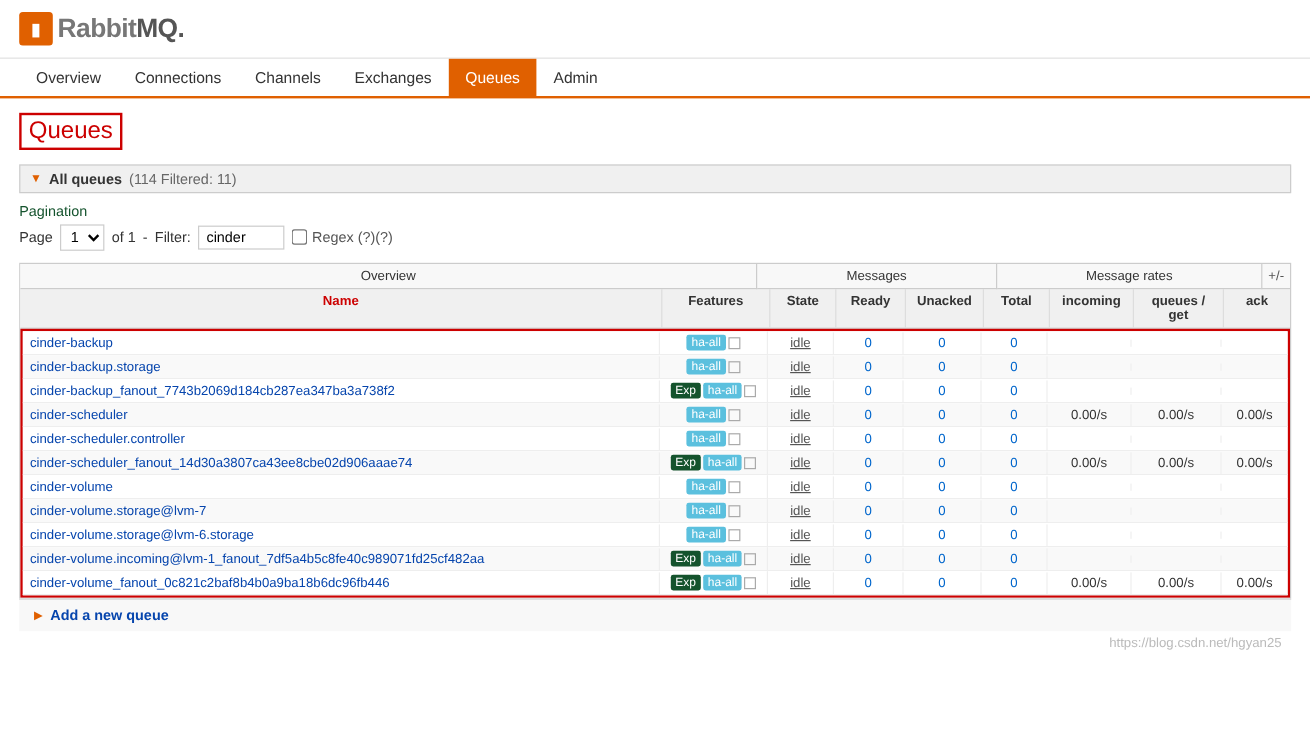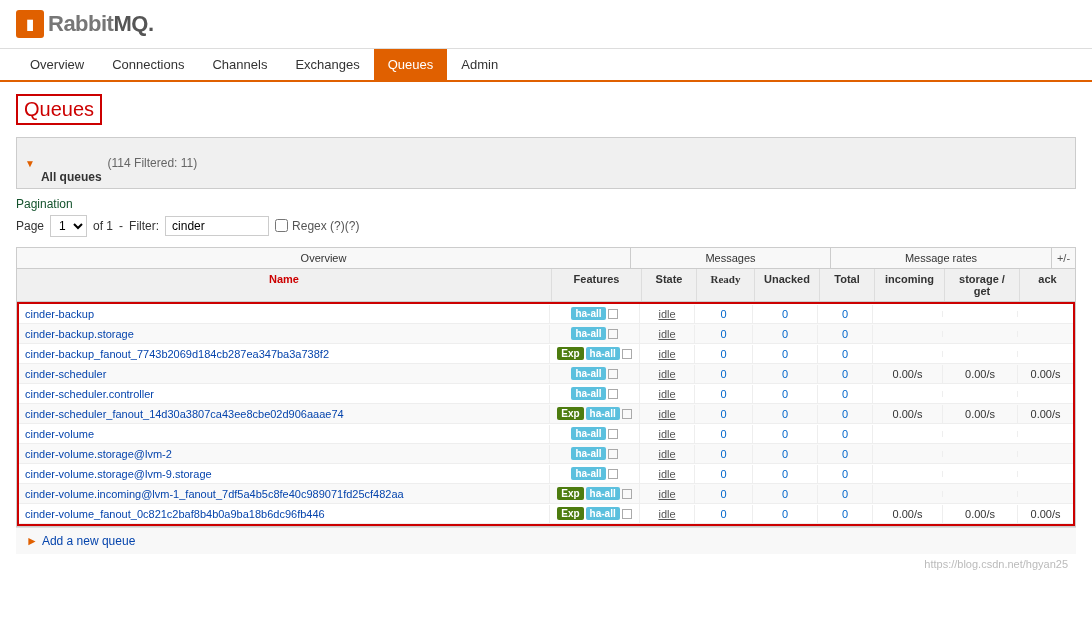--- a/index.html
+++ b/index.html
@@ -17,48 +17,48 @@
     .nav-item { padding: 8px 14px; cursor: pointer; color: #333; text-decoration: none; font-size: 13px; }
     .nav-item.active { background: #e06000; color: #fff; }
     
     
     .page-content { padding: 12px 16px; }
     
     .page-title { font-size: 20px; color: #c00; border: 2px solid #c00; display: inline-block; padding: 2px 6px; margin-bottom: 12px; font-weight: normal; }
     
     .section-header { background: #f0f0f0; border: 1px solid #ccc; padding: 4px 8px; margin-bottom: 8px; display: flex; align-items: center; gap: 6px; cursor: pointer; font-size: 12px; width: 100%; }
     .section-header .arrow { color: #e06000; font-size: 10px; }
-    .section-label { font-weight: bold; margin-top: 28px; }
+    .section-label { font-weight: bold; }
     .section-count { color: #666; }
     
     
     .pagination-section { margin-bottom: 10px; }
     .pagination-label { color: #14532d; margin-bottom: 4px; font-size: 12px; }
     .pagination-controls { display: flex; align-items: center; gap: 6px; margin-top: 4px; }
     .pagination-controls label { font-size: 12px; }
     .page-select { border: 1px solid #ccc; padding: 2px 4px; font-size: 12px; background: #fff; }
-    .filter-input { border: 1px solid #ccc; padding: 2px 6px; font-size: 12px; width: 104px; }
+    .filter-input { border: 1px solid #ccc; padding: 2px 6px; font-size: 12px; width: 72px; }
     .regex-label { display: flex; align-items: flex-start; gap: 4px; font-size: 12px; color: #555; }
     .regex-label input { margin: 0; }
     
     
     .table-wrapper { border: 1px solid #ccc; margin-top: 6px; }
     
     .table-header-row { display: flex; background: #f8f8f8; }
     .th-overview { flex: 1; text-align: center; padding: 4px; border-right: 1px solid #ccc; font-size: 11px; border-bottom: 1px solid #ccc; }
     .th-messages { width: 200px; text-align: center; padding: 4px; border-right: 1px solid #ccc; font-size: 11px; border-bottom: 1px solid #ccc; }
     .th-msgrates { width: 220px; text-align: center; padding: 4px; font-size: 11px; border-bottom: 1px solid #ccc; }
     .th-plusminus { width: 24px; text-align: center; padding: 4px; border-left: 1px solid #ccc; font-size: 11px; border-bottom: 1px solid #ccc; color: #555; cursor: pointer; }
     
     .col-headers { display: flex; background: #f0f0f0; border-bottom: 1px solid #ccc; }
     .ch { padding: 4px 6px; font-size: 11px; font-weight: bold; border-right: 1px solid #ddd; text-align: center; }
     .ch-name { flex: 1; color: #c00; text-align: center; }
     .ch-features { width: 90px; }
     .ch-state { width: 55px; }
-    .ch-ready { width: 58px; font-family: Liberation Serif, serif; }
+    .ch-ready { width: 58px; }
     .ch-unacked { width: 65px; }
     .ch-total { width: 55px; }
     .ch-incoming { width: 70px; }
     .ch-deliver { width: 75px; }
     .ch-ack { width: 55px; border-right: none; }
     
     
     .data-row { display: flex; align-items: center; border-bottom: 1px solid #eee; }
     .data-row:nth-child(even) { background: #f9f9f9; }
     .data-row:nth-child(odd) { background: #fff; }
@@ -69,29 +69,29 @@
     .dc-features { width: 90px; display: flex; gap: 2px; justify-content: center; align-items: center; }
     .dc-state { width: 55px; color: #555; text-decoration: underline; }
     .dc-ready { width: 58px; color: #0066cc; }
     .dc-unacked { width: 65px; color: #0066cc; }
     .dc-total { width: 55px; color: #0066cc; }
     .dc-incoming { width: 70px; }
     .dc-deliver { width: 75px; }
     .dc-ack { width: 55px; border-right: none; }
     
     
-    .tag { display: inline-block; padding: 1px 4px; border-radius: 2px; font-size: 10px; font-weight: bold; }
-    .tag-exp { background: #4d7c0f; color: white; }
+    .tag { display: inline-block; padding: 1px 4px; border-radius: 2px; font-size: 10px; font-weight: normal; }
+    .tag-exp { background: #14532d; color: white; }
     .tag-haall { background: #5bc0de; color: white; }
     .tag-idle-sq { width: 10px; height: 10px; border: 1px solid #aaa; display: inline-block; vertical-align: middle; }
     
     
     .footer-row { padding: 6px 10px; background: #f8f8f8; border-top: 1px solid #ddd; display: flex; align-items: center; gap: 4px; cursor: pointer; }
     .footer-row .arrow { color: #e06000; }
-    .add-queue-link { color: #0645ad; font-size: 12px; }
+    .add-queue-link { color: #0645ad; font-size: 12px; font-weight: bold; }
     
     
     .watermark { text-align: right; padding: 4px 8px; color: #bbb; font-size: 11px; }
 
     
     .data-table-container { border: 2px solid #c00; }
   </style>
 </head>
 <body>
 
@@ -154,21 +154,21 @@
     </div>
 
     <div class="col-headers">
       <div class="ch ch-name">Name</div>
       <div class="ch ch-features">Features</div>
       <div class="ch ch-state">State</div>
       <div class="ch ch-ready">Ready</div>
       <div class="ch ch-unacked">Unacked</div>
       <div class="ch ch-total">Total</div>
       <div class="ch ch-incoming">incoming</div>
-      <div class="ch ch-deliver">storage / get</div>
+      <div class="ch ch-deliver">queues / get</div>
       <div class="ch ch-ack">ack</div>
     </div>
 
     <div class="data-table-container" id="data-rows">
     <div class="data-row">
       <div class="dc dc-name"><a href="#">cinder-backup</a></div>
       <div class="dc dc-features">
             <span class="tag tag-haall">ha-all</span>
             <span class="tag-idle-sq"></span>
           </div>
@@ -260,35 +260,35 @@
           </div>
       <div class="dc dc-state">idle</div>
       <div class="dc dc-ready">0</div>
       <div class="dc dc-unacked">0</div>
       <div class="dc dc-total">0</div>
       <div class="dc dc-incoming"></div>
       <div class="dc dc-deliver"></div>
       <div class="dc dc-ack"></div>
     </div>
         <div class="data-row">
-      <div class="dc dc-name"><a href="#">cinder-volume.storage@lvm-2</a></div>
-      <div class="dc dc-features">
-            <span class="tag tag-haall">ha-all</span>
-            <span class="tag-idle-sq"></span>
-          </div>
-      <div class="dc dc-state">idle</div>
-      <div class="dc dc-ready">0</div>
-      <div class="dc dc-unacked">0</div>
-      <div class="dc dc-total">0</div>
-      <div class="dc dc-incoming"></div>
-      <div class="dc dc-deliver"></div>
-      <div class="dc dc-ack"></div>
-    </div>
-        <div class="data-row">
-      <div class="dc dc-name"><a href="#">cinder-volume.storage@lvm-9.storage</a></div>
+      <div class="dc dc-name"><a href="#">cinder-volume.storage@lvm-7</a></div>
+      <div class="dc dc-features">
+            <span class="tag tag-haall">ha-all</span>
+            <span class="tag-idle-sq"></span>
+          </div>
+      <div class="dc dc-state">idle</div>
+      <div class="dc dc-ready">0</div>
+      <div class="dc dc-unacked">0</div>
+      <div class="dc dc-total">0</div>
+      <div class="dc dc-incoming"></div>
+      <div class="dc dc-deliver"></div>
+      <div class="dc dc-ack"></div>
+    </div>
+        <div class="data-row">
+      <div class="dc dc-name"><a href="#">cinder-volume.storage@lvm-6.storage</a></div>
       <div class="dc dc-features">
             <span class="tag tag-haall">ha-all</span>
             <span class="tag-idle-sq"></span>
           </div>
       <div class="dc dc-state">idle</div>
       <div class="dc dc-ready">0</div>
       <div class="dc dc-unacked">0</div>
       <div class="dc dc-total">0</div>
       <div class="dc dc-incoming"></div>
       <div class="dc dc-deliver"></div>

